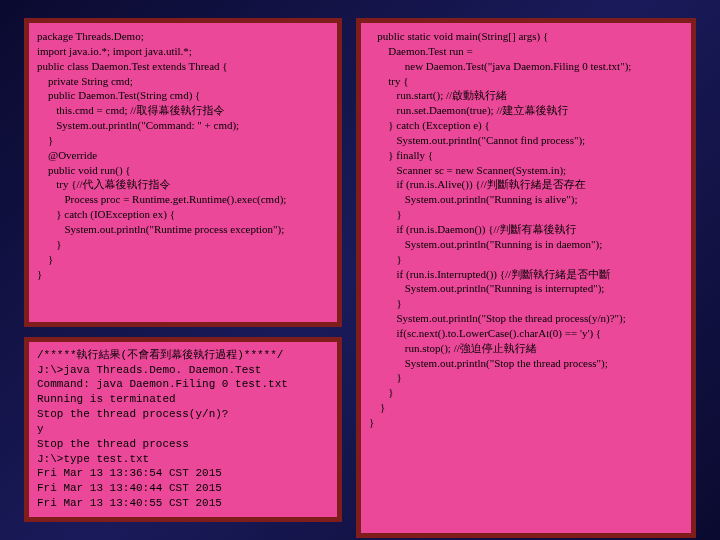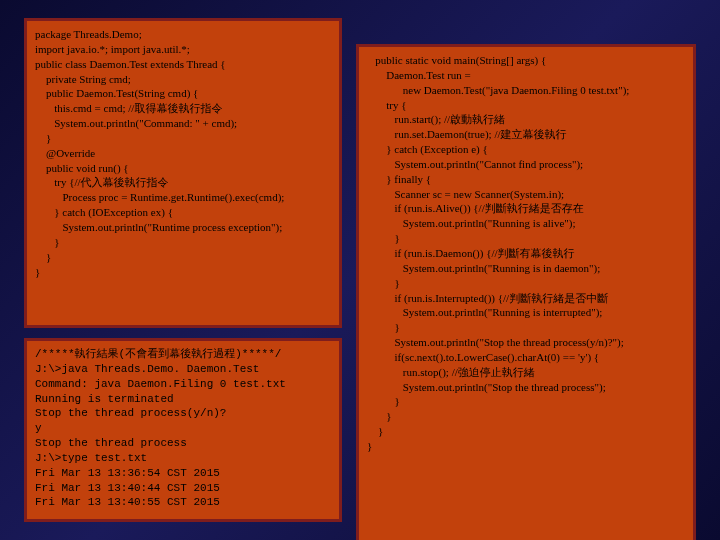--- a/index.html
+++ b/index.html
@@ -22,25 +22,24 @@
     gap: 14px;
   }
   .leftcol {
     flex: 0 0 318px;
     display: flex;
     flex-direction: column;
     gap: 10px;
   }
   .rightcol {
     flex: 1;
-    margin-top: 26px;
   }
   .box {
-    background: #c2410c;
-    border: 3px solid #7f1d1d;
+    background: #ec4899;
+    border: 5px solid #7f1d1d;
     padding: 6px 8px;
     line-height: 1.35;
     white-space: pre-wrap;
     font-family: "Times New Roman", serif;
   }
   .box.top-left { height: 292px; }
   .box.bottom-left { flex: 1; font-family: Liberation Mono, monospace; }
   .box.right { height: 498px; }
 </style>
 </head>

